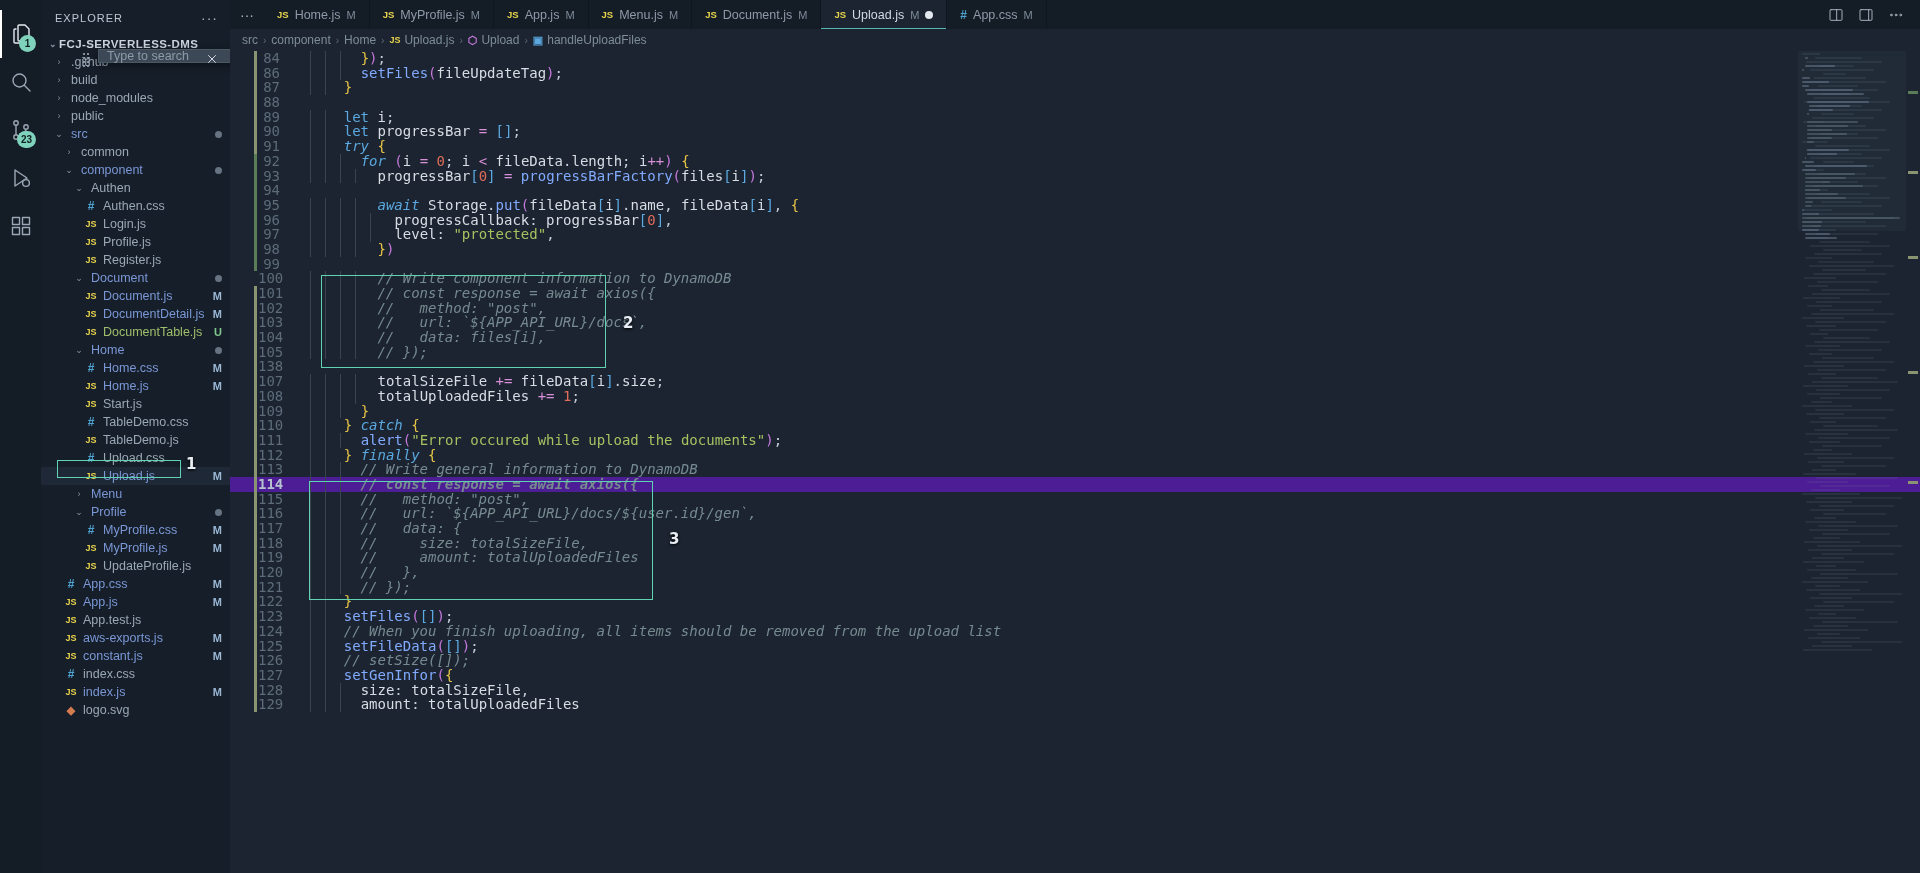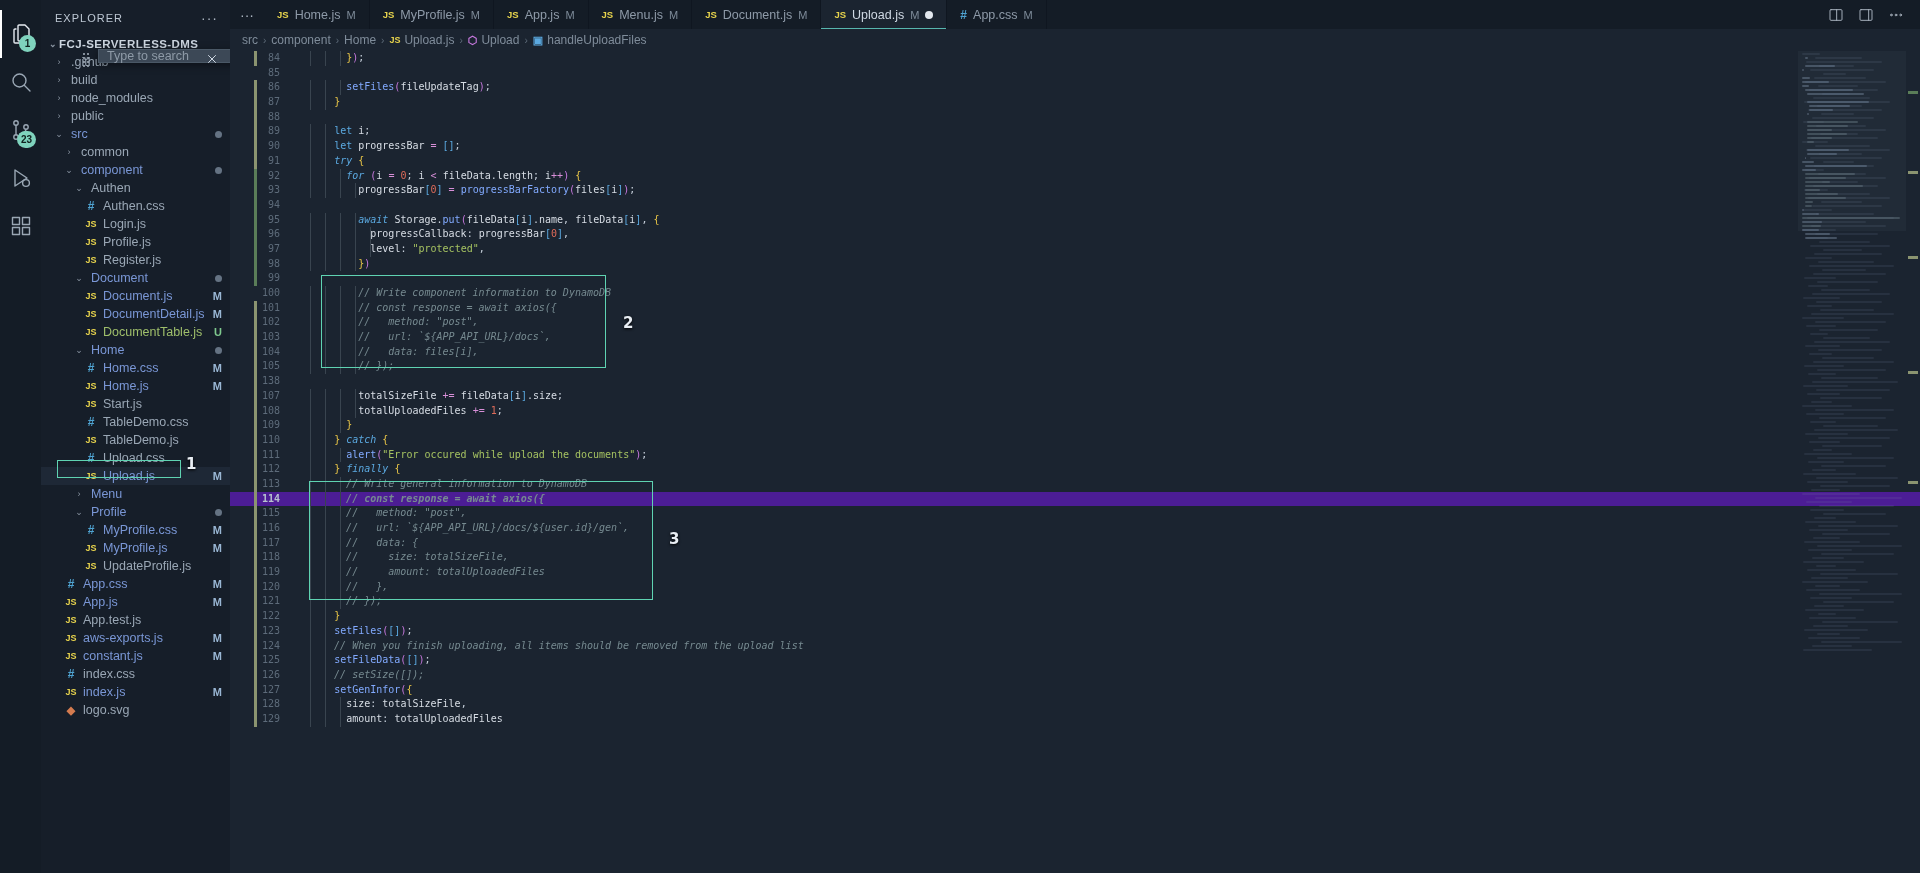--- a/index.html
+++ b/index.html
@@ -132,21 +132,21 @@
   }
   .bc-item { display: flex; align-items: center; gap: 4px; cursor: pointer; }
   .bc-sep { color: #5d6a78; font-size: 10px; }
   .bc-ico { font-size: 9px; font-weight: bold; color: #e8d44d; }
 
   
   .code-wrap { flex: 1; position: relative; overflow: hidden; display: flex; }
   .code-scroll { position: relative; flex: 1; }
   .code-lines {
     position: absolute; top: 0; left: 0; right: 0;
-    font-family: "DejaVu Sans Mono", monospace; font-size: 10px; line-height: 14.7px;
+    font-family: "DejaVu Sans Mono", monospace; font-size: 14px; line-height: 14.7px;
   }
   .cline { height: 14.7px; display: flex; white-space: pre; position: relative; }
   .cline.current { background: #4c1d95; font-weight: bold; }
   .glyph { width: 28px; flex: 0 0 28px; position: relative; }
   .lnum {
     width: 34px; flex: 0 0 34px; text-align: right; color: #5d6b7a;
     padding-right: 12px;
   }
   .cline.current .lnum { color: #b7c2cf; }
   .ctext { padding-left: 18px; color: #c6cfda; }
@@ -532,21 +532,20 @@
         <span class="bc-item">
           <span class="bc-ico" style="color: rgb(91, 169, 224); font-size: 11px;">▣</span>
           <span>handleUploadFiles</span>
         </span>
       </div>
 
     <div class="code-wrap">
       <div class="code-scroll">
         <div class="code-lines" id="code-container">
             <div class="cline"><span class="glyph"></span><span class="chg mod"></span><span class="lnum">84</span><span class="ctext"><span class="pun"> </span><span class="pun"> </span><span class="pun"> </span><span class="pun"> </span><span class="pun"> </span><span class="pun"> </span><span class="brk1">}</span><span class="brk2">)</span><span class="pun">;</span></span><span class="iguide" style="left: 80px;"></span><span class="iguide" style="left: 95.06px;"></span><span class="iguide" style="left: 110.12px;"></span></div>
-            <div class="cline"><span class="glyph"></span><span class="lnum">85</span><span class="ctext"></span></div>
             <div class="cline"><span class="glyph"></span><span class="chg mod"></span><span class="lnum">86</span><span class="ctext"><span class="pun"> </span><span class="pun"> </span><span class="pun"> </span><span class="pun"> </span><span class="pun"> </span><span class="pun"> </span><span class="fn">setFiles</span><span class="brk2">(</span><span class="var">fileUpdateTag</span><span class="brk2">)</span><span class="pun">;</span></span><span class="iguide" style="left: 80px;"></span><span class="iguide" style="left: 95.06px;"></span><span class="iguide" style="left: 110.12px;"></span></div>
             <div class="cline"><span class="glyph"></span><span class="chg mod"></span><span class="lnum">87</span><span class="ctext"><span class="pun"> </span><span class="pun"> </span><span class="pun"> </span><span class="pun"> </span><span class="brk1">}</span></span><span class="iguide" style="left: 80px;"></span><span class="iguide" style="left: 95.06px;"></span></div>
             <div class="cline"><span class="glyph"></span><span class="chg mod"></span><span class="lnum">88</span><span class="ctext"></span></div>
             <div class="cline"><span class="glyph"></span><span class="chg mod"></span><span class="lnum">89</span><span class="ctext"><span class="pun"> </span><span class="pun"> </span><span class="pun"> </span><span class="pun"> </span><span class="kw">let</span><span class="pun"> </span><span class="var">i</span><span class="pun">;</span></span><span class="iguide" style="left: 80px;"></span><span class="iguide" style="left: 95.06px;"></span></div>
             <div class="cline"><span class="glyph"></span><span class="chg mod"></span><span class="lnum">90</span><span class="ctext"><span class="pun"> </span><span class="pun"> </span><span class="pun"> </span><span class="pun"> </span><span class="kw">let</span><span class="pun"> </span><span class="var">progressBar</span><span class="pun"> </span><span class="op">=</span><span class="pun"> </span><span class="brk3">[</span><span class="brk3">]</span><span class="pun">;</span></span><span class="iguide" style="left: 80px;"></span><span class="iguide" style="left: 95.06px;"></span></div>
             <div class="cline"><span class="glyph"></span><span class="chg mod"></span><span class="lnum">91</span><span class="ctext"><span class="pun"> </span><span class="pun"> </span><span class="pun"> </span><span class="pun"> </span><span class="kw3">try</span><span class="pun"> </span><span class="brk1">{</span></span><span class="iguide" style="left: 80px;"></span><span class="iguide" style="left: 95.06px;"></span></div>
             <div class="cline"><span class="glyph"></span><span class="chg add"></span><span class="lnum">92</span><span class="ctext"><span class="pun"> </span><span class="pun"> </span><span class="pun"> </span><span class="pun"> </span><span class="pun"> </span><span class="pun"> </span><span class="kw3">for</span><span class="pun"> </span><span class="brk2">(</span><span class="var">i</span><span class="pun"> </span><span class="op">=</span><span class="pun"> </span><span class="num">0</span><span class="pun">;</span><span class="pun"> </span><span class="var">i</span><span class="pun"> </span><span class="op">&lt;</span><span class="pun"> </span><span class="var">fileData</span><span class="pun">.</span><span class="var">length</span><span class="pun">;</span><span class="pun"> </span><span class="var">i</span><span class="op">+</span><span class="op">+</span><span class="brk2">)</span><span class="pun"> </span><span class="brk1">{</span></span><span class="iguide" style="left: 80px;"></span><span class="iguide" style="left: 95.06px;"></span><span class="iguide" style="left: 110.12px;"></span></div>
             <div class="cline"><span class="glyph"></span><span class="chg add"></span><span class="lnum">93</span><span class="ctext"><span class="pun"> </span><span class="pun"> </span><span class="pun"> </span><span class="pun"> </span><span class="pun"> </span><span class="pun"> </span><span class="pun"> </span><span class="pun"> </span><span class="var">progressBar</span><span class="brk3">[</span><span class="num">0</span><span class="brk3">]</span><span class="pun"> </span><span class="op">=</span><span class="pun"> </span><span class="fn">progressBarFactory</span><span class="brk2">(</span><span class="var">files</span><span class="brk3">[</span><span class="var">i</span><span class="brk3">]</span><span class="brk2">)</span><span class="pun">;</span></span><span class="iguide" style="left: 80px;"></span><span class="iguide" style="left: 95.06px;"></span><span class="iguide" style="left: 110.12px;"></span><span class="iguide" style="left: 125.18px;"></span></div>
             <div class="cline"><span class="glyph"></span><span class="chg add"></span><span class="lnum">94</span><span class="ctext"></span></div>
             <div class="cline"><span class="glyph"></span><span class="chg add"></span><span class="lnum">95</span><span class="ctext"><span class="pun"> </span><span class="pun"> </span><span class="pun"> </span><span class="pun"> </span><span class="pun"> </span><span class="pun"> </span><span class="pun"> </span><span class="pun"> </span><span class="kw3">await</span><span class="pun"> </span><span class="var">Storage</span><span class="pun">.</span><span class="fn">put</span><span class="brk2">(</span><span class="var">fileData</span><span class="brk3">[</span><span class="var">i</span><span class="brk3">]</span><span class="pun">.</span><span class="var">name</span><span class="pun">,</span><span class="pun"> </span><span class="var">fileData</span><span class="brk3">[</span><span class="var">i</span><span class="brk3">]</span><span class="pun">,</span><span class="pun"> </span><span class="brk1">{</span></span><span class="iguide" style="left: 80px;"></span><span class="iguide" style="left: 95.06px;"></span><span class="iguide" style="left: 110.12px;"></span><span class="iguide" style="left: 125.18px;"></span></div>

